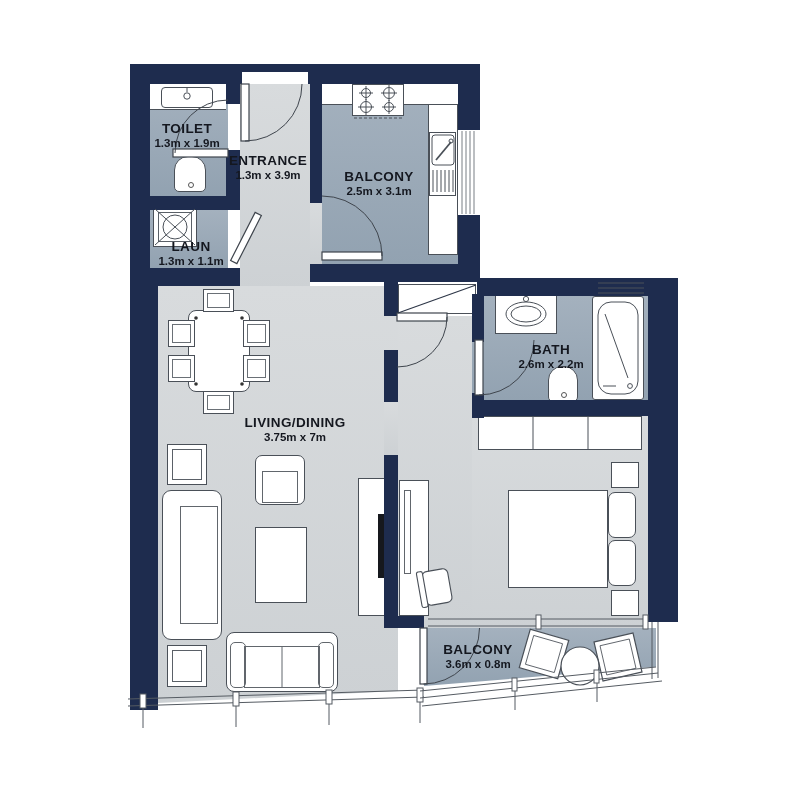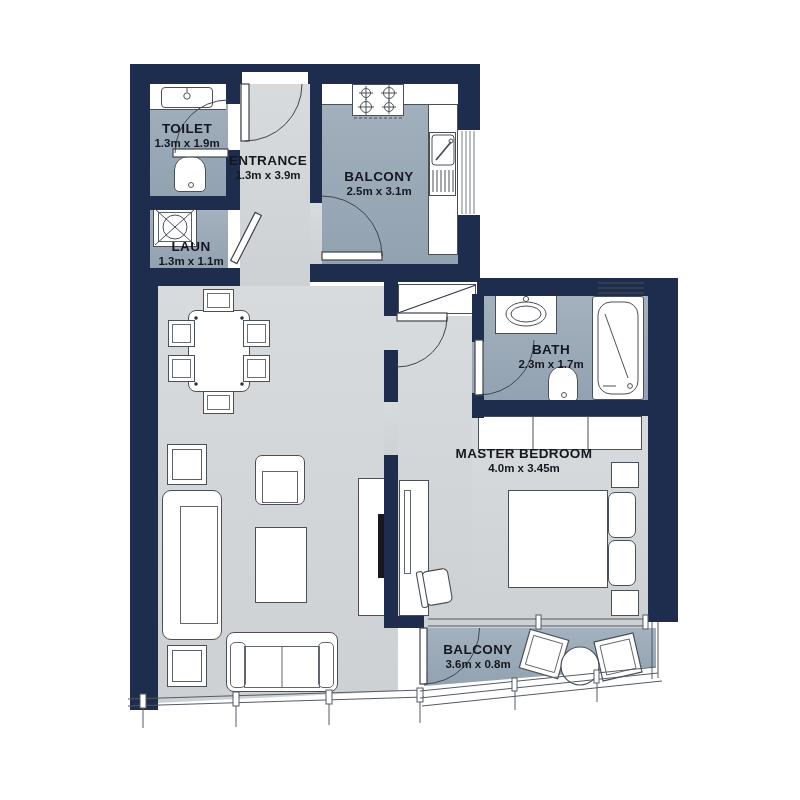--- a/index.html
+++ b/index.html
@@ -276,26 +276,26 @@
     <span class="dims">1.3m x 3.9m</span>
   </div>
   <div class="label" style="left:379px;top:169px">
     <span class="name">BALCONY</span>
     <span class="dims">2.5m x 3.1m</span>
   </div>
   <div class="label" style="left:191px;top:239px">
     <span class="name">LAUN</span>
     <span class="dims">1.3m x 1.1m</span>
   </div>
+  <div class="label" style="left:295px;top:415px">
+    <span class="name">LIVING/DINING</span>
+    <span class="dims">3.75m x 7m</span>
+  </div>
   <div class="label" style="left:551px;top:342px">
     <span class="name">BATH</span>
-    <span class="dims">2.3m x 1.7m</span>
-  </div>
-  <div class="label" style="left:524px;top:446px">
-    <span class="name">MASTER BEDROOM</span>
-    <span class="dims">4.0m x 3.45m</span>
+    <span class="dims">2.6m x 2.2m</span>
   </div>
   <div class="label" style="left:478px;top:642px">
     <span class="name">BALCONY</span>
     <span class="dims">3.6m x 0.8m</span>
   </div>
 
 </div>
 
 </body></html>

